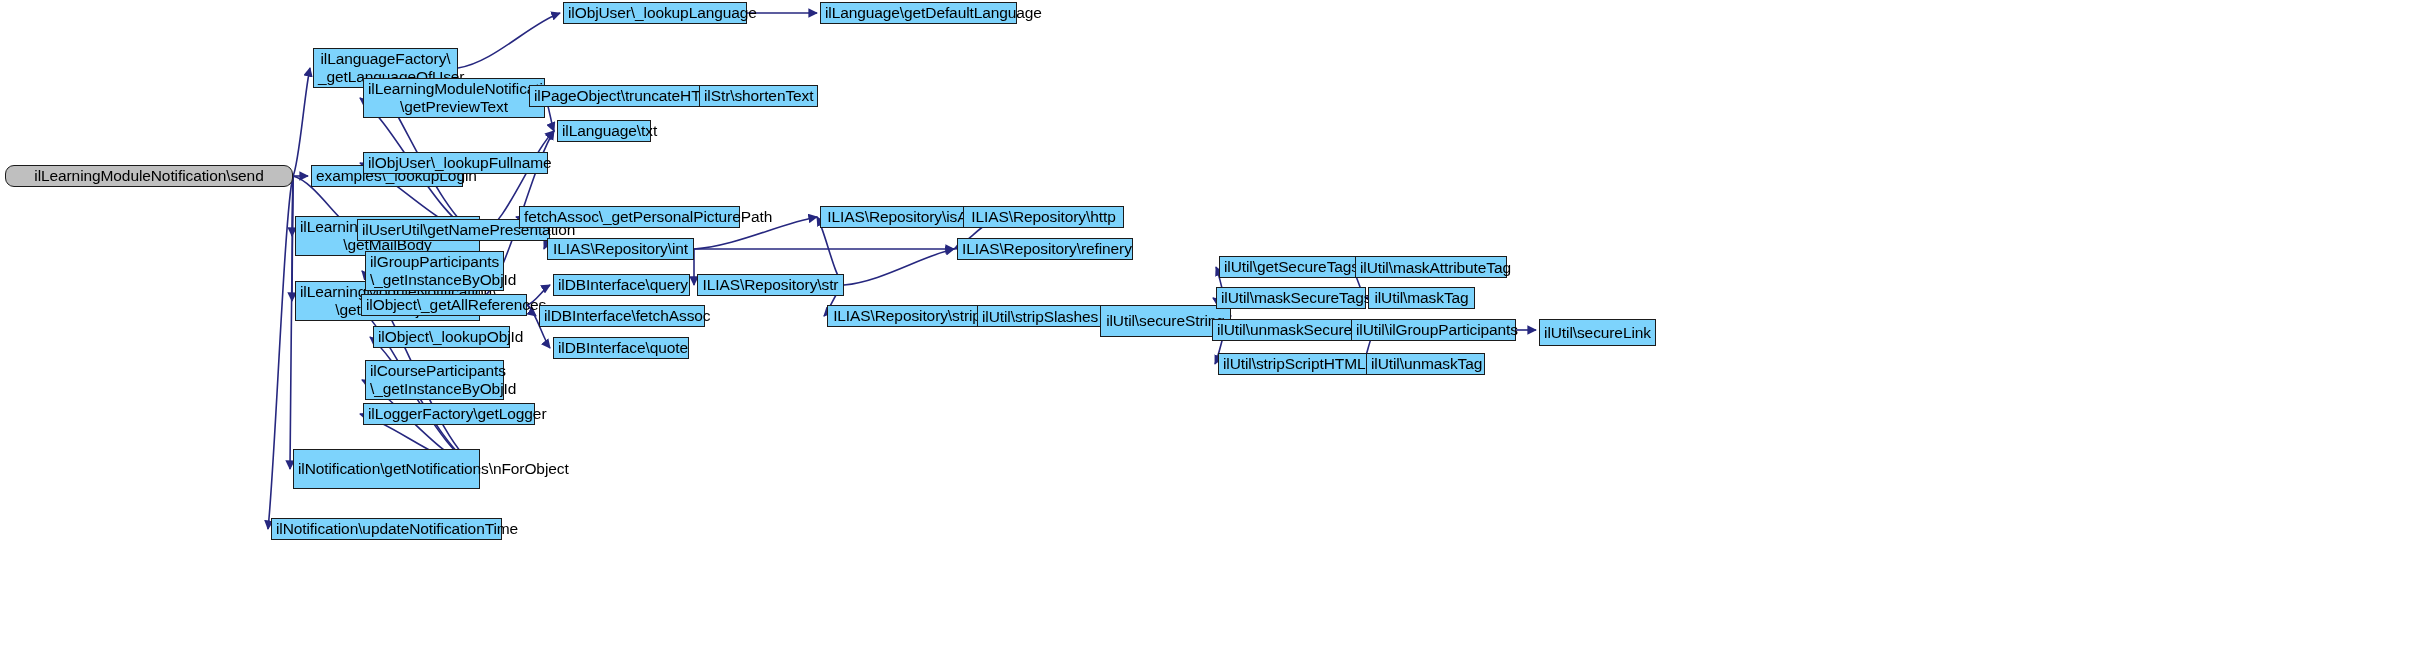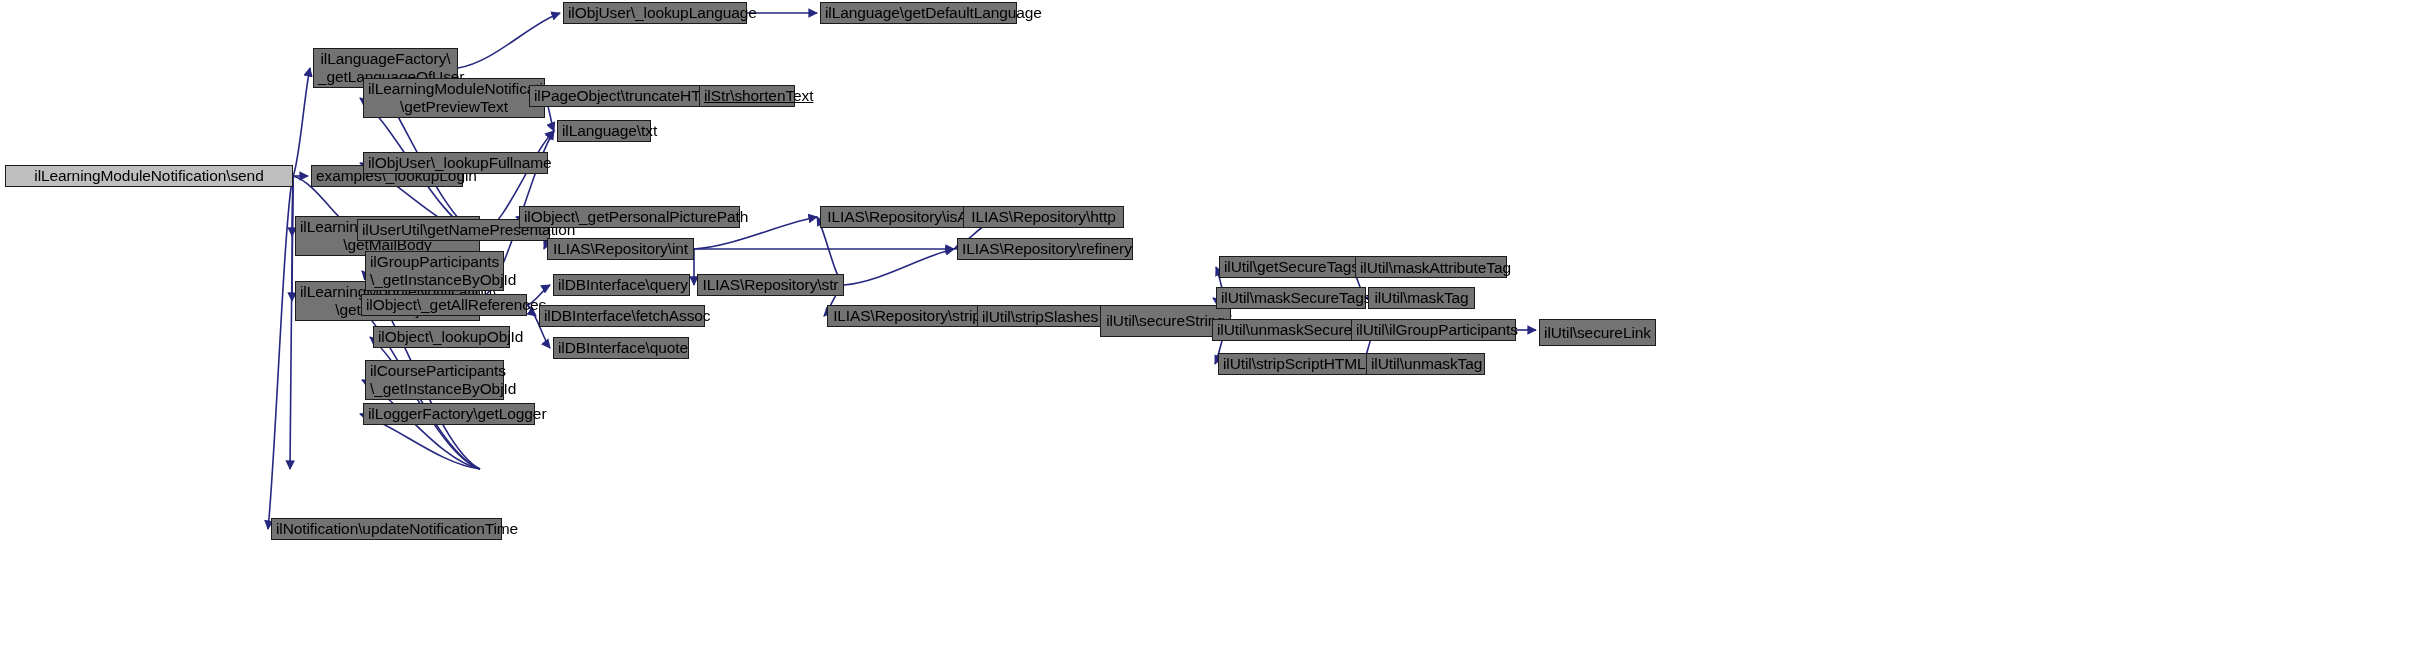--- a/index.html
+++ b/index.html
@@ -22,21 +22,21 @@
     left: 0;
     top: 0;
     width: 2425px;
     height: 657px;
     pointer-events: none;
   }
   .node {
     position: absolute;
     box-sizing: border-box;
     border: 1px solid #1b1b1b;
-    background: #737373;
+    background: #7dd3fc;
     color: #000000;
     font-size: 15.5px;
     line-height: 18px;
     display: flex;
     align-items: center;
     justify-content: center;
     text-align: center;
     white-space: pre-line;
     letter-spacing: -0.1px;
     padding: 0 4px;
@@ -103,43 +103,44 @@
         <path d="M 1231 316 C 1224.7 314.2, 1218.4 301.6, 1213 298" marker-end="url(#arrow)"></path>
         <path d="M 1231 316 C 1223.3 317.4, 1215.6 327.2, 1209 330" marker-end="url(#arrow)"></path>
         <path d="M 1231 316 C 1225.4 320.8, 1219.8 354.4, 1215 364" marker-end="url(#arrow)"></path>
         <path d="M 1366 298 C 1361.1 294.9, 1356.2 273.2, 1352 267" marker-end="url(#arrow)"></path>
         <path d="M 1366 298 L 1365 298" marker-end="url(#arrow)"></path>
         <path d="M 1375 330 L 1348 330" marker-end="url(#arrow)"></path>
         <path d="M 1375 330 C 1370.8 333.4, 1366.6 357.2, 1363 364" marker-end="url(#arrow)"></path>
         <path d="M 1516 330 L 1536 330" marker-end="url(#arrow)"></path>
       </g>
   </svg>
-<div class="node root" style="left: 5px; top: 165px; width: 288px; height: 22px;"><span>ilLearningModuleNotification\send</span></div>
+<div class="node root" style="left: 5px; top: 165px; width: 288px; height: 22px; border-radius: 9px;"><span>ilLearningModuleNotification\send</span></div>
     <div class="node" style="left: 313px; top: 48px; width: 145px; height: 40px;"><span>ilLanguageFactory\
 _getLanguageOfUser</span></div>
     <div class="node" style="left: 311px; top: 165px; width: 152px; height: 22px;"><span>examples\_lookupLogin</span></div>
     <div class="node" style="left: 295px; top: 216px; width: 185px; height: 40px;"><span>ilLearningModuleNotification\
 \getMailBody</span></div>
     <div class="node" style="left: 295px; top: 281px; width: 185px; height: 40px;"><span>ilLearningModuleNotification\
 \getMailSubject</span></div>
+    <div class="node" style="left: 293px; top: 449px; width: 187px; height: 40px;"><span>ilNotification\getNotifications\nForObject</span></div>
     <div class="node" style="left: 271px; top: 518px; width: 231px; height: 22px;"><span>ilNotification\updateNotificationTime</span></div>
     <div class="node" style="left: 563px; top: 2px; width: 184px; height: 22px;"><span>ilObjUser\_lookupLanguage</span></div>
     <div class="node" style="left: 363px; top: 78px; width: 182px; height: 40px;"><span>ilLearningModuleNotification
 \getPreviewText</span></div>
     <div class="node" style="left: 557px; top: 120px; width: 94px; height: 22px;"><span>ilLanguage\txt</span></div>
     <div class="node" style="left: 363px; top: 152px; width: 185px; height: 22px;"><span>ilObjUser\_lookupFullname</span></div>
     <div class="node" style="left: 357px; top: 219px; width: 193px; height: 22px;"><span>ilUserUtil\getNamePresentation</span></div>
     <div class="node" style="left: 365px; top: 251px; width: 139px; height: 40px;"><span>ilGroupParticipants
 \_getInstanceByObjId</span></div>
     <div class="node" style="left: 361px; top: 294px; width: 166px; height: 22px;"><span>ilObject\_getAllReferences</span></div>
     <div class="node" style="left: 373px; top: 326px; width: 137px; height: 22px;"><span>ilObject\_lookupObjId</span></div>
     <div class="node" style="left: 365px; top: 360px; width: 139px; height: 40px;"><span>ilCourseParticipants
 \_getInstanceByObjId</span></div>
     <div class="node" style="left: 363px; top: 403px; width: 172px; height: 22px;"><span>ilLoggerFactory\getLogger</span></div>
-    <div class="node" style="left: 519px; top: 206px; width: 221px; height: 22px;"><span>ilObject\_getPersonalPicturePath</span></div>
+    <div class="node" style="left: 519px; top: 206px; width: 221px; height: 22px;"><span>fetchAssoc\_getPersonalPicturePath</span></div>
     <div class="node" style="left: 547px; top: 238px; width: 147px; height: 22px;"><span>ILIAS\Repository\int</span></div>
     <div class="node" style="left: 553px; top: 274px; width: 137px; height: 22px;"><span>ilDBInterface\query</span></div>
     <div class="node" style="left: 539px; top: 305px; width: 166px; height: 22px;"><span>ilDBInterface\fetchAssoc</span></div>
     <div class="node" style="left: 553px; top: 337px; width: 136px; height: 22px;"><span>ilDBInterface\quote</span></div>
     <div class="node" style="left: 697px; top: 274px; width: 147px; height: 22px;"><span>ILIAS\Repository\str</span></div>
     <div class="node" style="left: 827px; top: 305px; width: 160px; height: 22px;"><span>ILIAS\Repository\strip</span></div>
     <div class="node" style="left: 820px; top: 206px; width: 181px; height: 22px;"><span>ILIAS\Repository\isArray</span></div>
     <div class="node" style="left: 963px; top: 206px; width: 161px; height: 22px;"><span>ILIAS\Repository\http</span></div>
     <div class="node" style="left: 957px; top: 238px; width: 176px; height: 22px;"><span>ILIAS\Repository\refinery</span></div>
     <div class="node" style="left: 977px; top: 305px; width: 126px; height: 22px; align-items: flex-end;"><span>ilUtil\stripSlashes</span></div>
@@ -148,14 +149,14 @@
     <div class="node" style="left: 1216px; top: 287px; width: 150px; height: 22px;"><span>ilUtil\maskSecureTags</span></div>
     <div class="node" style="left: 1212px; top: 319px; width: 163px; height: 22px;"><span>ilUtil\unmaskSecureTags</span></div>
     <div class="node" style="left: 1218px; top: 353px; width: 149px; height: 22px;"><span>ilUtil\stripScriptHTML</span></div>
     <div class="node" style="left: 1355px; top: 256px; width: 152px; height: 22px; align-items: flex-end;"><span>ilUtil\maskAttributeTag</span></div>
     <div class="node" style="left: 1368px; top: 287px; width: 107px; height: 22px;"><span>ilUtil\maskTag</span></div>
     <div class="node" style="left: 1351px; top: 319px; width: 165px; height: 22px;"><span>ilUtil\ilGroupParticipants</span></div>
     <div class="node" style="left: 1366px; top: 353px; width: 119px; height: 22px;"><span>ilUtil\unmaskTag</span></div>
     <div class="node" style="left: 1539px; top: 319px; width: 117px; height: 27px;"><span>ilUtil\secureLink</span></div>
     <div class="node" style="left: 820px; top: 2px; width: 197px; height: 22px;"><span>ilLanguage\getDefaultLanguage</span></div>
     <div class="node" style="left: 529px; top: 85px; width: 175px; height: 22px;"><span>ilPageObject\truncateHTML</span></div>
-    <div class="node" style="left: 699px; top: 85px; width: 96px; height: 22px; text-decoration: underline;"><span>ilStr\shortenText</span></div>
+    <div class="node" style="left: 699px; top: 85px; width: 119px; height: 22px;"><span>ilStr\shortenText</span></div>
   </div>
 
 </body></html>

